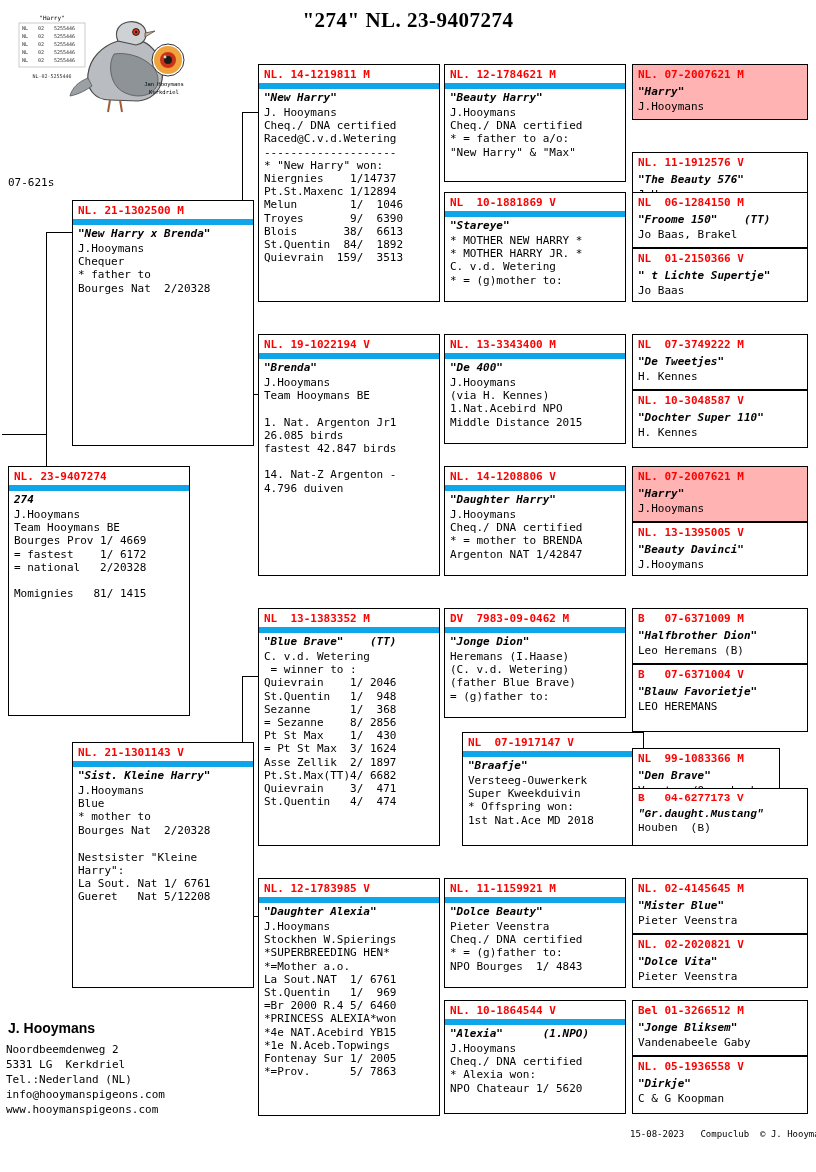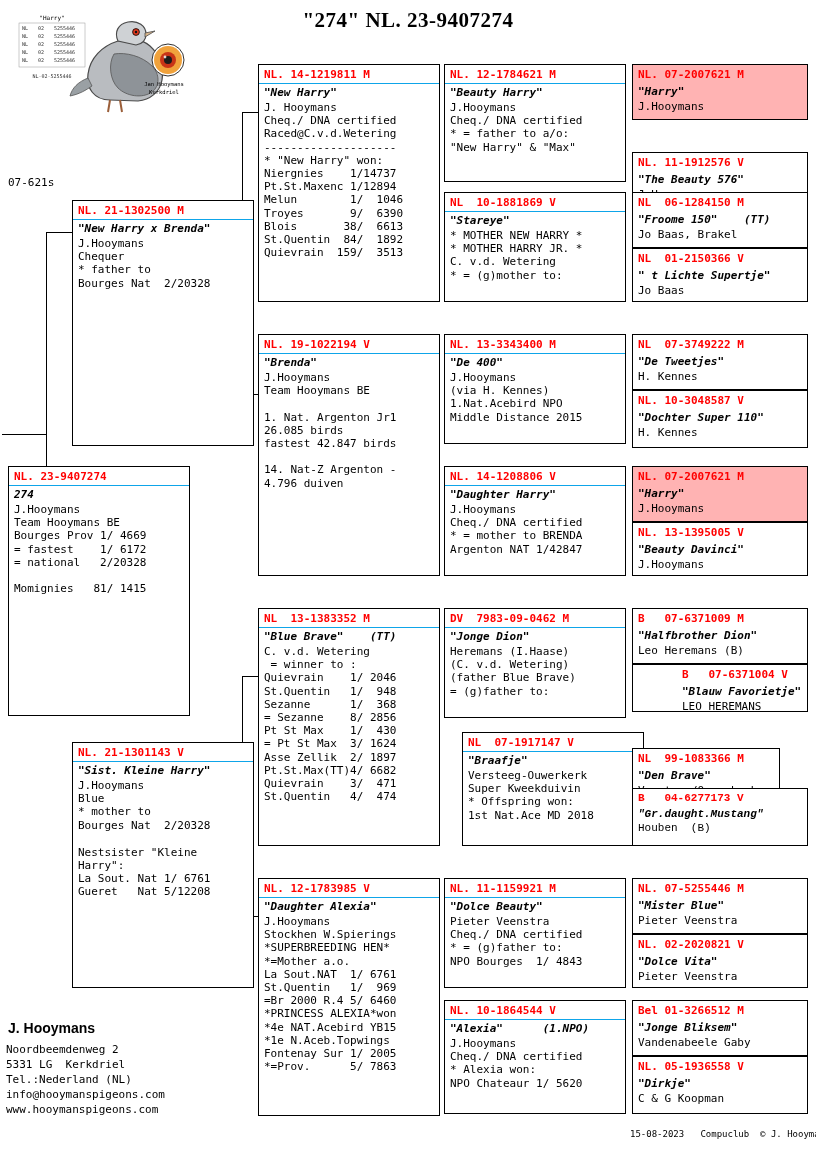--- a/index.html
+++ b/index.html
@@ -21,21 +21,21 @@
   #logo svg{display:block;}
   #ref-code{left:8px;top:176px;font-size:11px;}
   
   .box{
     position:absolute;border:1px solid #000;background:#fff;
     box-sizing:border-box;overflow:hidden;
   }
   .hdr{
     font-size:11px;color:#ff0000;font-weight:bold;
     padding:3px 4px 2px 5px;white-space:pre;
-    border-bottom:1px solid #0ea5e9;
+    border-bottom:6px solid #0ea5e9;
   }
   .hdr.nb{border-bottom:none;}
   .nm{
     font-style:italic;font-weight:bold;font-size:11px;
     padding:2px 4px 2px 5px;white-space:pre;
   }
   .bd{
     padding:0 4px 2px 5px;white-space:pre;line-height:13.2px;
     font-size:11px;
   }
@@ -330,39 +330,39 @@
   <div class="hdr nb">NL. 13-1395005 V</div>
   <div class="nm">"Beauty Davinci"</div>
   <div class="bd">J.Hooymans</div>
 </div>
 
 <div class="box" style="left:632px;top:608px;width:176px;height:56px;">
   <div class="hdr nb">B   07-6371009 M</div>
   <div class="nm">"Halfbrother Dion"</div>
   <div class="bd">Leo Heremans (B)</div>
 </div>
-<div class="box" style="left:632px;top:664px;width:176px;height:48px;padding-left:44px;">
+<div class="box" style="left:632px;top:664px;width:176px;height:68px;">
   <div class="hdr nb">B   07-6371004 V</div>
   <div class="nm">"Blauw Favorietje"</div>
   <div class="bd">LEO HEREMANS</div>
 </div>
 
 <div class="box" style="left:632px;top:748px;width:148px;height:56px;">
   <div class="hdr nb">NL  99-1083366 M</div>
   <div class="nm">"Den Brave"</div>
   <div class="bd">Versteeg/Ouwerkerk</div>
 </div>
 <div class="box" style="left:632px;top:788px;width:176px;height:58px;font-family:Liberation Mono, monospace;">
   <div class="hdr nb">B   04-6277173 V</div>
   <div class="nm">"Gr.daught.Mustang"</div>
   <div class="bd">Houben  (B)</div>
 </div>
 
 <div class="box" style="left:632px;top:878px;width:176px;height:56px;">
-  <div class="hdr nb">NL. 07-5255446 M</div>
+  <div class="hdr nb">NL. 02-4145645 M</div>
   <div class="nm">"Mister Blue"</div>
   <div class="bd">Pieter Veenstra</div>
 </div>
 <div class="box" style="left:632px;top:934px;width:176px;height:54px;">
   <div class="hdr nb">NL. 02-2020821 V</div>
   <div class="nm">"Dolce Vita"</div>
   <div class="bd">Pieter Veenstra</div>
 </div>
 
 <div class="box" style="left:632px;top:1000px;width:176px;height:56px;">

